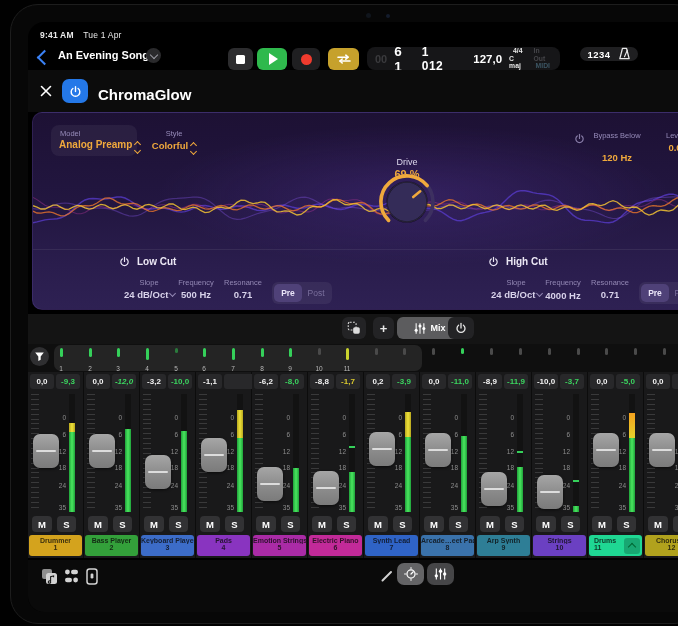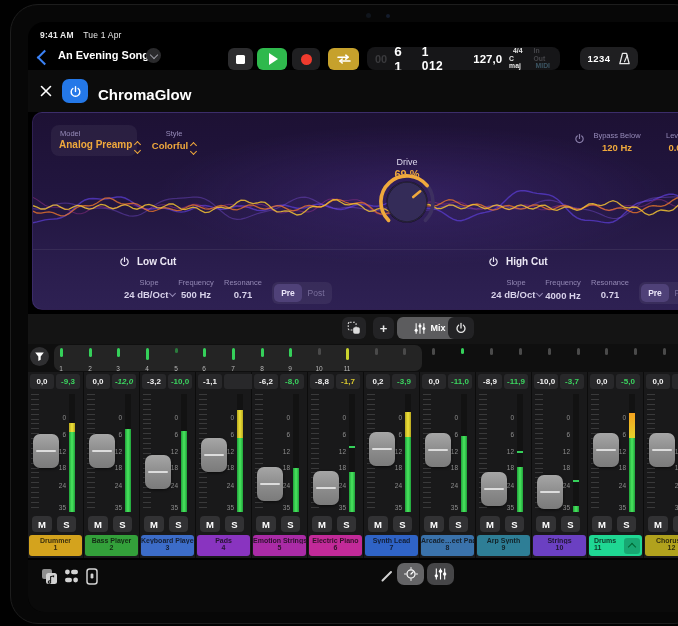--- a/index.html
+++ b/index.html
@@ -165,21 +165,21 @@
     <span class="lcdstack">
       <span>4/4</span>
           <span>C maj</span>
     </span>
     <span class="lcdstack dim2">
       <span>In Out</span>
           <span class="midi">MIDI</span>
     </span>
   </div>
 
-  <div class="abs countgrp" style="left:552px;top:25px;width:58px;height:23px">
+  <div class="abs countgrp" style="left:552px;top:25px;width:58px;height:14px">
     <span class="count">1234</span>
     <svg width="13" height="14" viewBox="0 0 14 15">
       <path d="M4.8 1.5h4.4L12 12.5H2z" fill="none" stroke="#e8e8e8" stroke-width="1.4" stroke-linejoin="round"></path>
       <path d="M7 10.5 10 3.5" stroke="#e8e8e8" stroke-width="1.2" stroke-linecap="round"></path>
     </svg>
   </div>
 
   <div class="abs plughdr">
     <svg class="abs" style="left:12px;top:15px" width="12" height="12" viewBox="0 0 12 12">
       <path d="M1.5 1.5 10.5 10.5M10.5 1.5 1.5 10.5" stroke="#fff" stroke-width="1.6" stroke-linecap="round"></path>
@@ -219,21 +219,21 @@
               <span class="c cd"></span>
             </span>
       </div>
     </div>
 
     <svg class="abs pwico" style="left:541px;top:20px" width="11" height="11">
           <use href="#pw"></use>
         </svg>
     <div class="abs" style="left:548px;top:18px;width:72px;text-align:center">
       <div class="fieldlabel">Bypass Below</div>
-      <div class="fieldvalue amber" style="font-size:9.5px;margin-top:2px">120 Hz</div>
+      <div class="fieldvalue amber" style="font-size:9.5px;margin-top:12px">120 Hz</div>
     </div>
     <div class="abs" style="left:618px;top:18px;width:48px;text-align:center">
       <div class="fieldlabel">Level</div>
       <div class="fieldvalue amber" style="font-size:9.5px;margin-top:2px">0.0</div>
     </div>
 
     <div class="abs drivelabel" style="left:334px;top:44px;width:80px;text-align:center">Drive</div>
     <div class="abs fieldvalue amber" style="left:334px;top:55px;width:80px;text-align:center;font-size:11px">69 %</div>
     <svg class="abs" style="left:342px;top:57px" width="64" height="64" viewBox="0 0 64 64">
       <path d="M13.62 50.38 A26 26 0 1 1 50.38 50.38" fill="none" stroke="#3d3060" stroke-width="3.6" stroke-linecap="round"></path>

